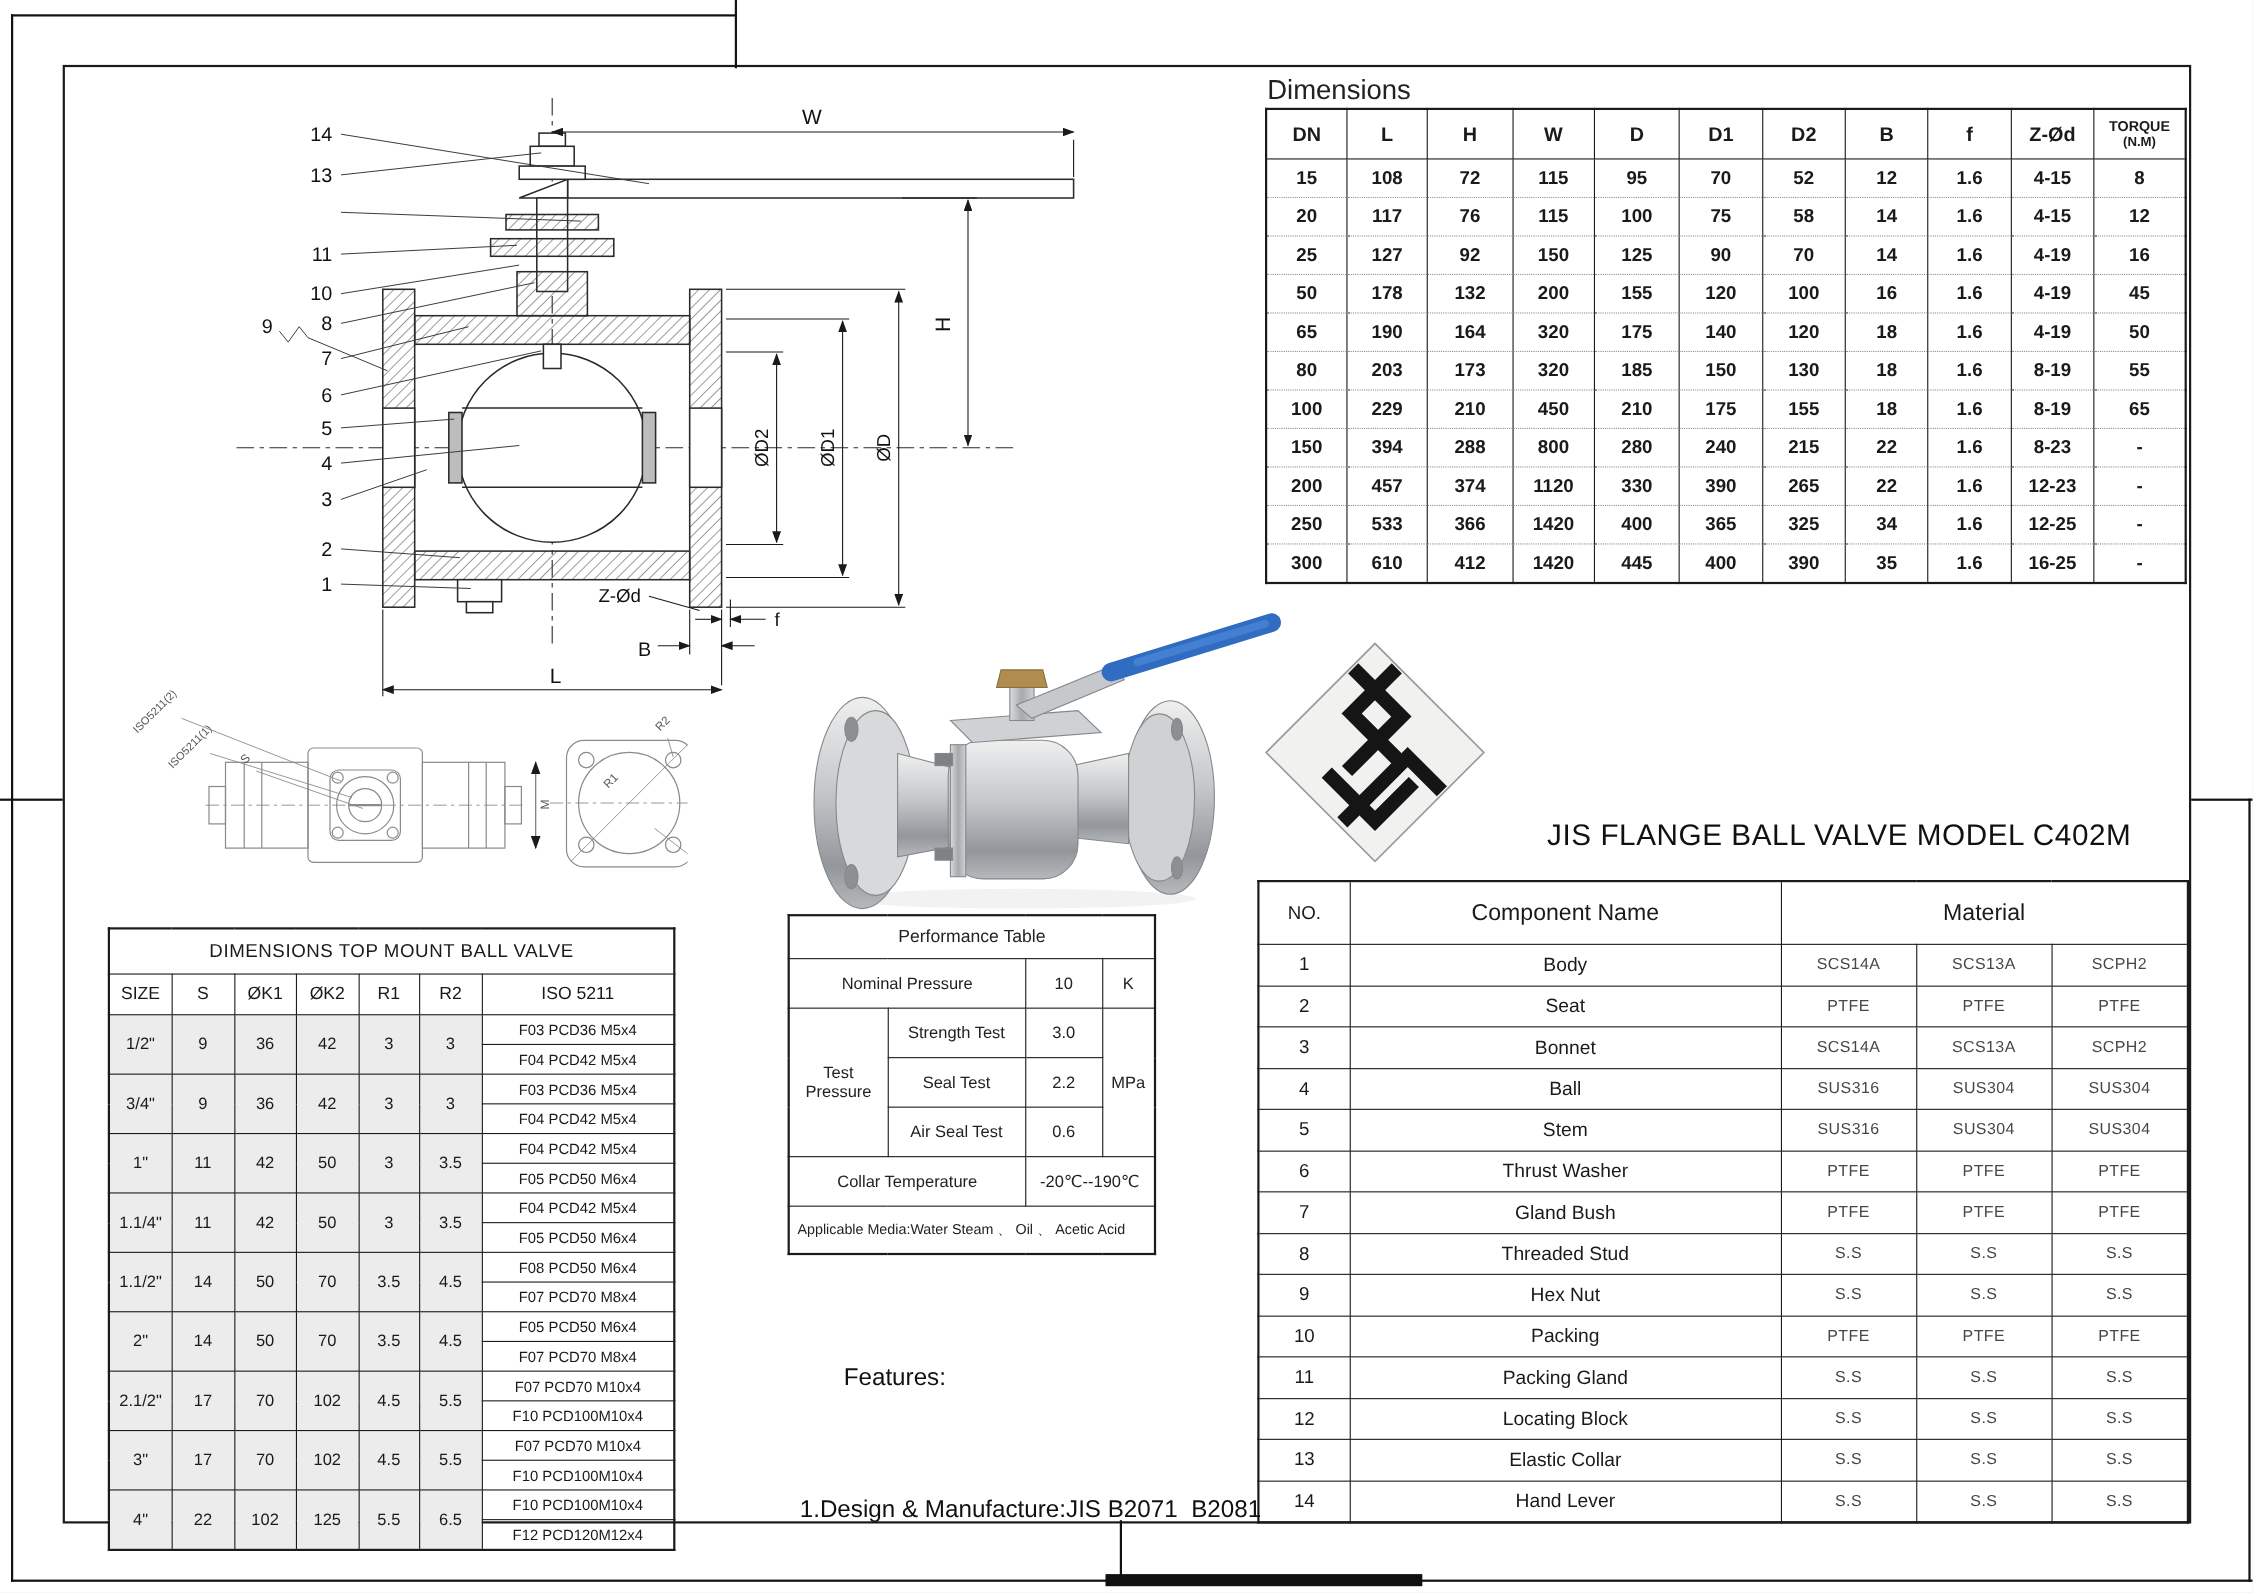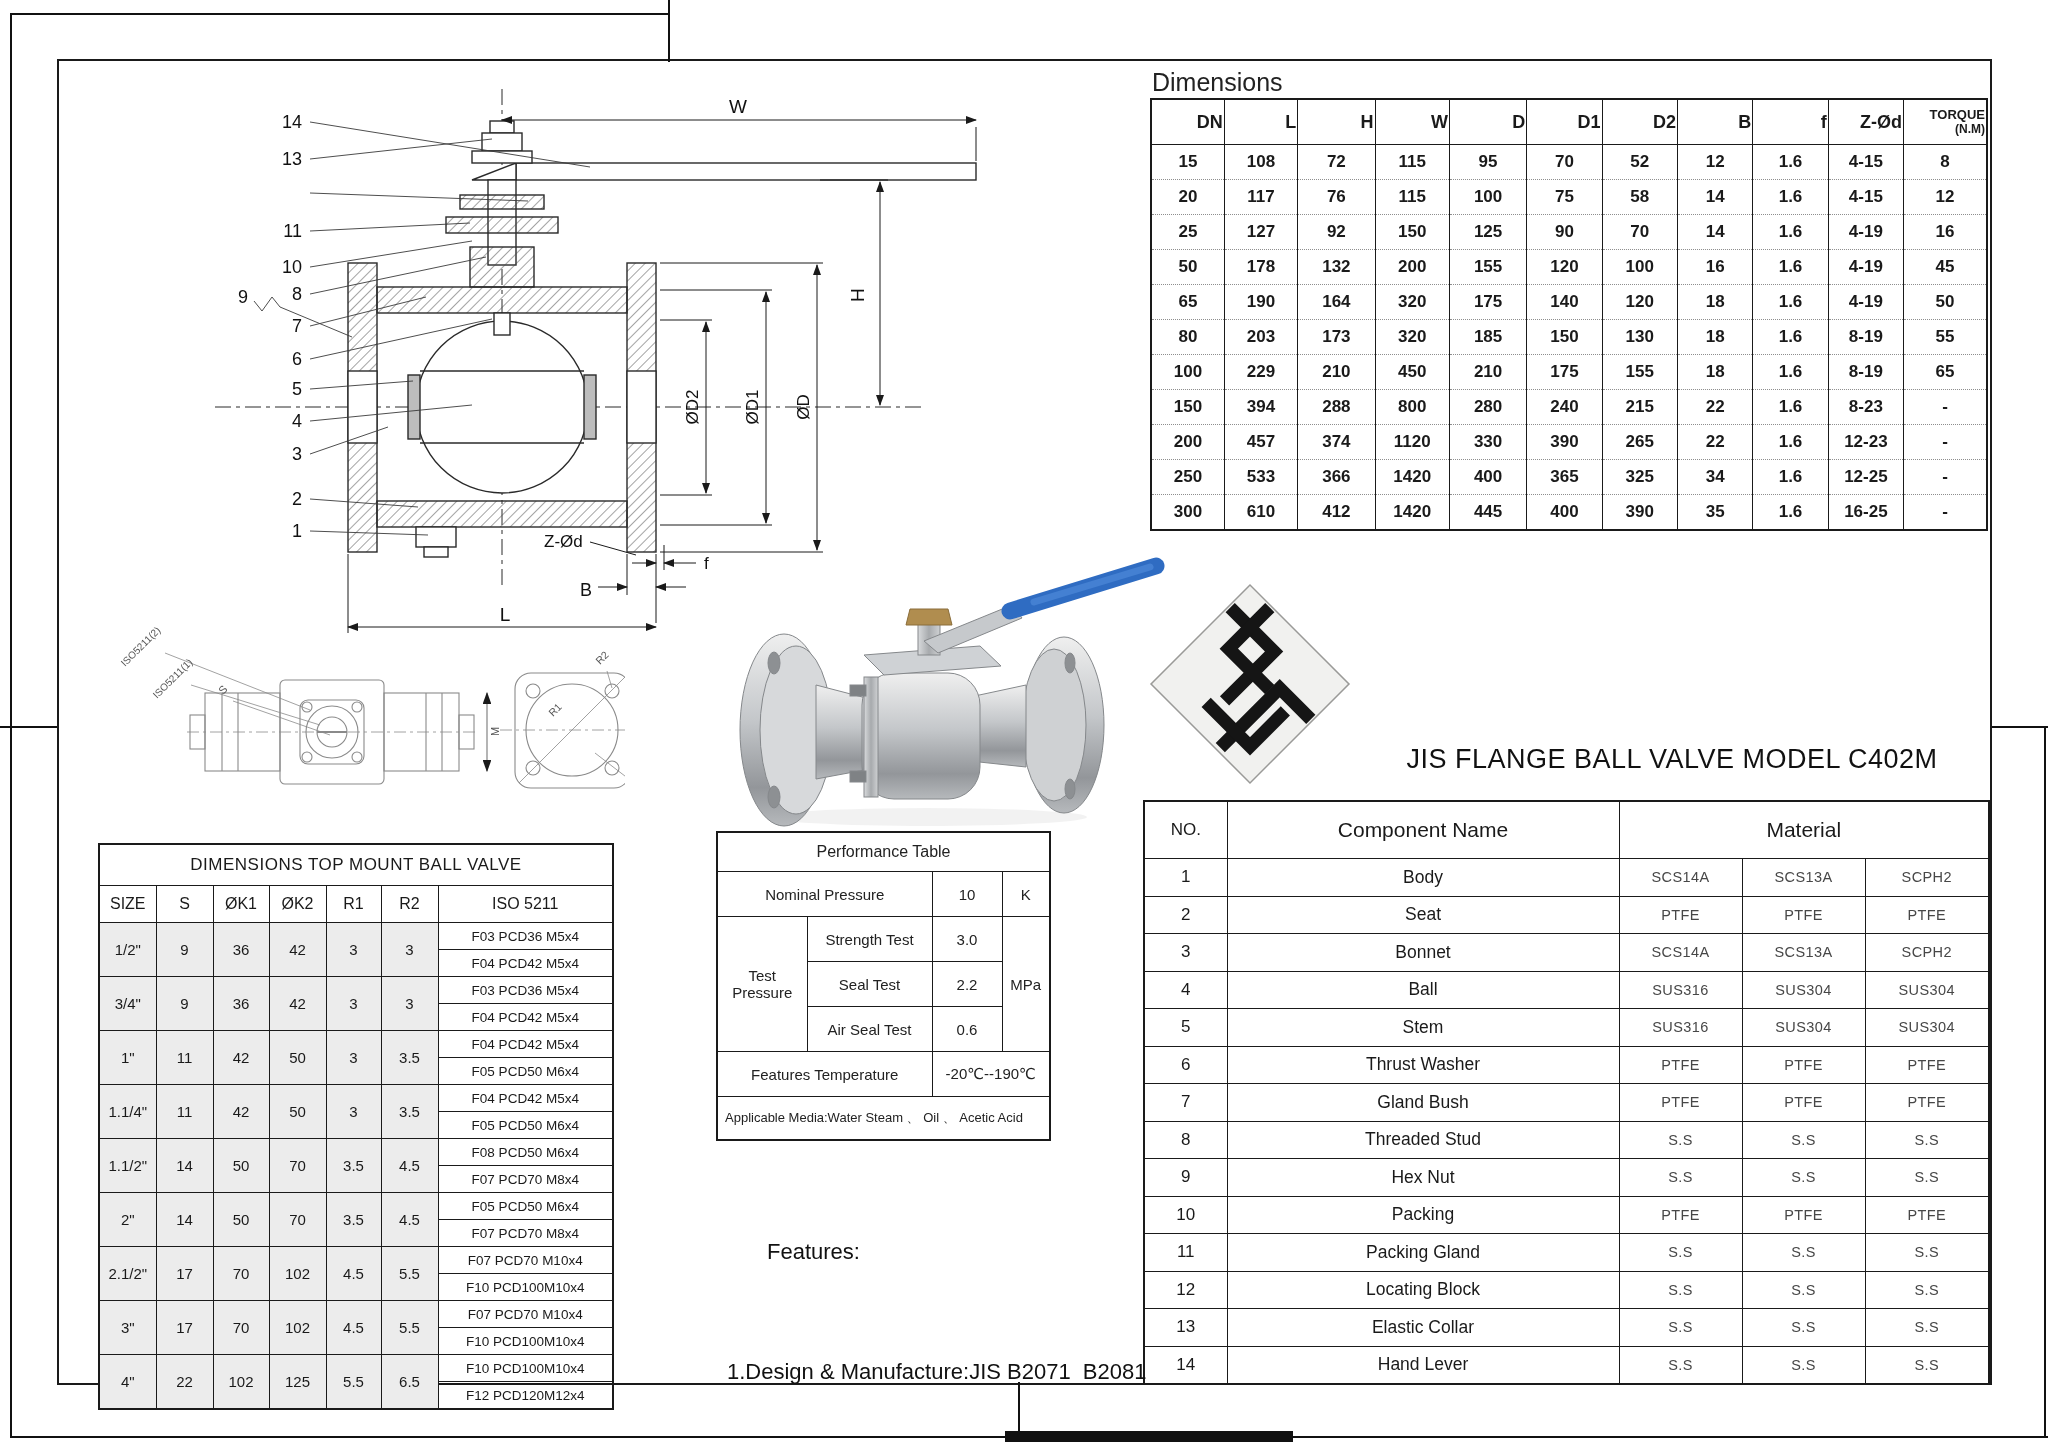--- a/index.html
+++ b/index.html
@@ -7,21 +7,21 @@
         font-family:"Liberation Sans","DejaVu Sans",sans-serif;color:#1a1a1a;overflow:hidden;}
   .abs{position:absolute;}
   .mark{position:absolute;background:#111;}
 
   
   .sheet-border{position:absolute;left:57px;top:59px;width:1931px;height:1322px;border:2px solid #1a1a1a;}
 
   
   .dims-caption{position:absolute;left:1152px;top:68px;font-size:25px;color:#222;}
   .dims{border-collapse:collapse;table-layout:fixed;width:838px;border:2.4px solid #1a1a1a;}
-  .dims th{border:1.6px solid #1a1a1a;height:42px;font-size:18px;font-weight:bold;text-align:right;}
+  .dims th{border:1.6px solid #1a1a1a;height:42px;font-size:18px;font-weight:bold;text-align:center;}
   .dims th.tq{font-size:13px;line-height:15px;}
   .dims th.tq .tq2{font-size:12px;font-weight:bold;}
   .dims td{border-left:1.6px solid #1a1a1a;border-top:1.4px dotted #8e8e8e;height:32px;
            text-align:center;font-size:17px;font-weight:bold;}
   .dims td:first-child{border-left:none;}
   .dims tbody tr:first-child td{border-top:none;}
 
   
   .tm{border-collapse:collapse;table-layout:fixed;width:514px;border:2.2px solid #1a1a1a;}
   .tm .t-title{height:38px;font-size:17px;text-align:center;border:1.6px solid #1a1a1a;letter-spacing:.5px;}
@@ -745,21 +745,21 @@
         </tr>
         <tr>
           <td>Seal Test</td>
           <td>2.2</td>
         </tr>
         <tr>
           <td>Air Seal Test</td>
           <td>0.6</td>
         </tr>
         <tr>
-          <td colspan="2">Features Temperature</td>
+          <td colspan="2">Collar Temperature</td>
           <td colspan="2">-20℃--190℃</td>
         </tr>
         <tr>
           <td class="p-media" colspan="4">Applicable Media:Water Steam 、 Oil 、 Acetic Acid</td>
         </tr>
       </tbody>
     </table>
   </div>
 
   <div class="features">

